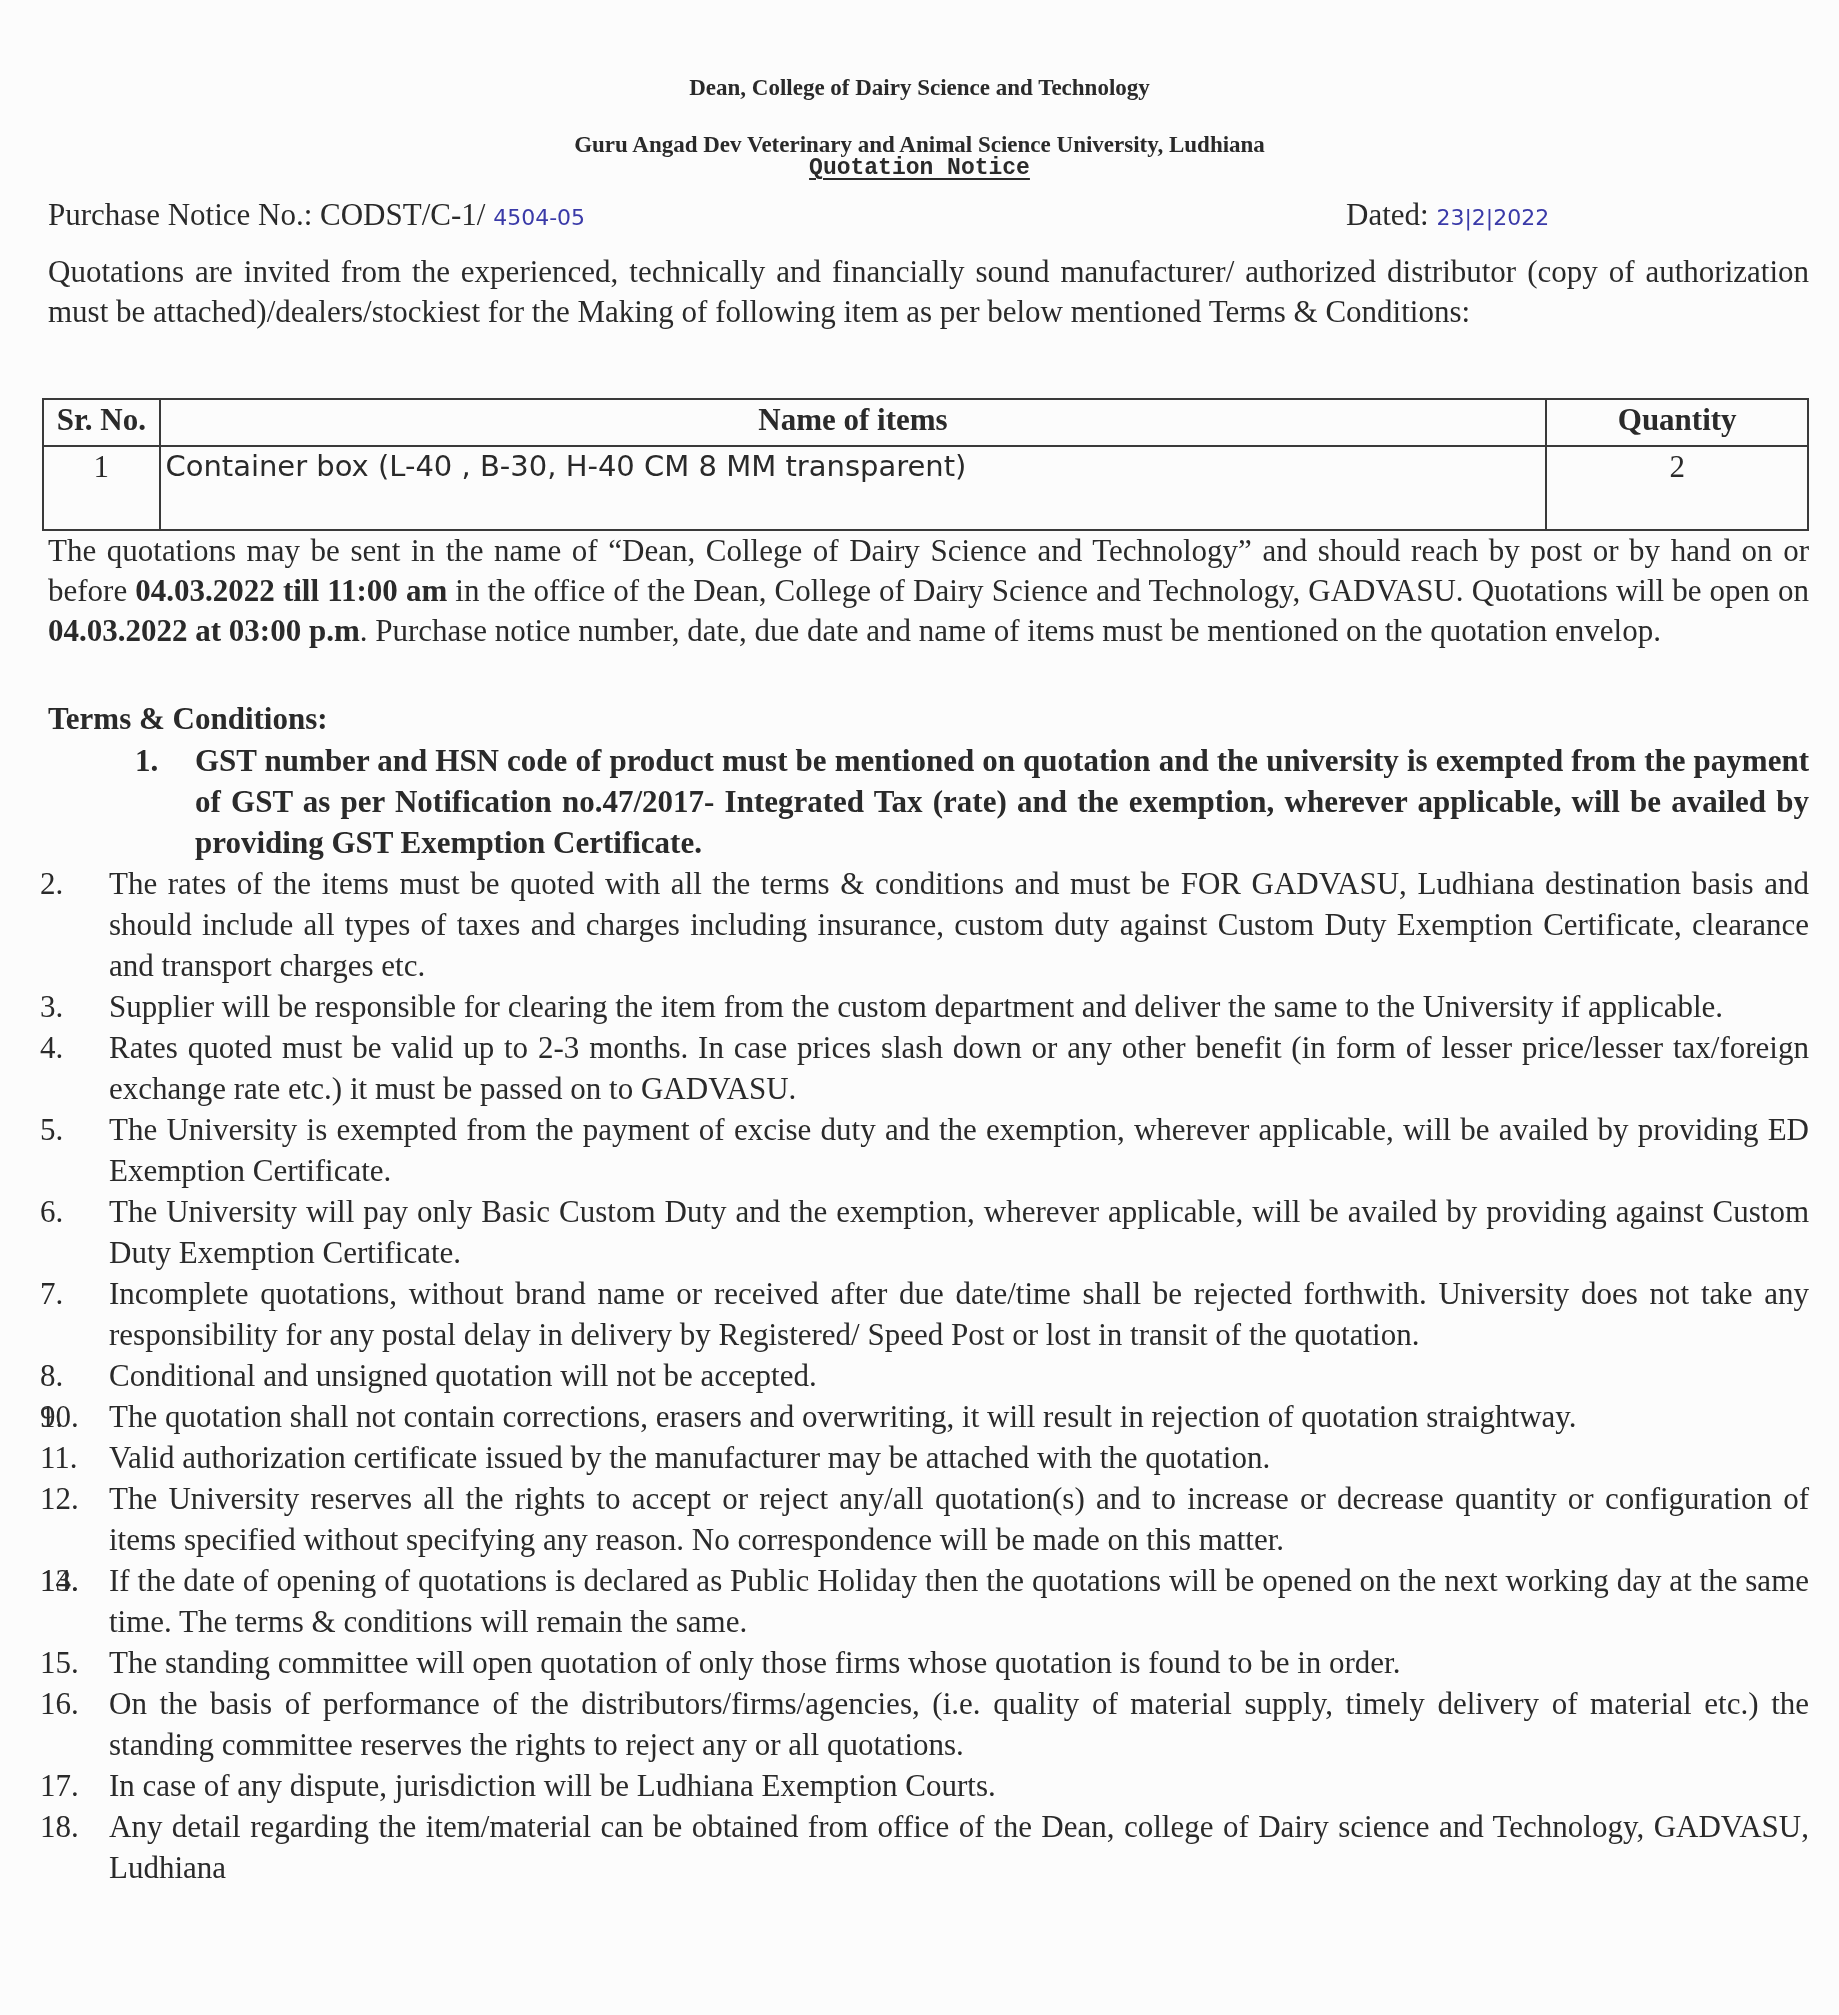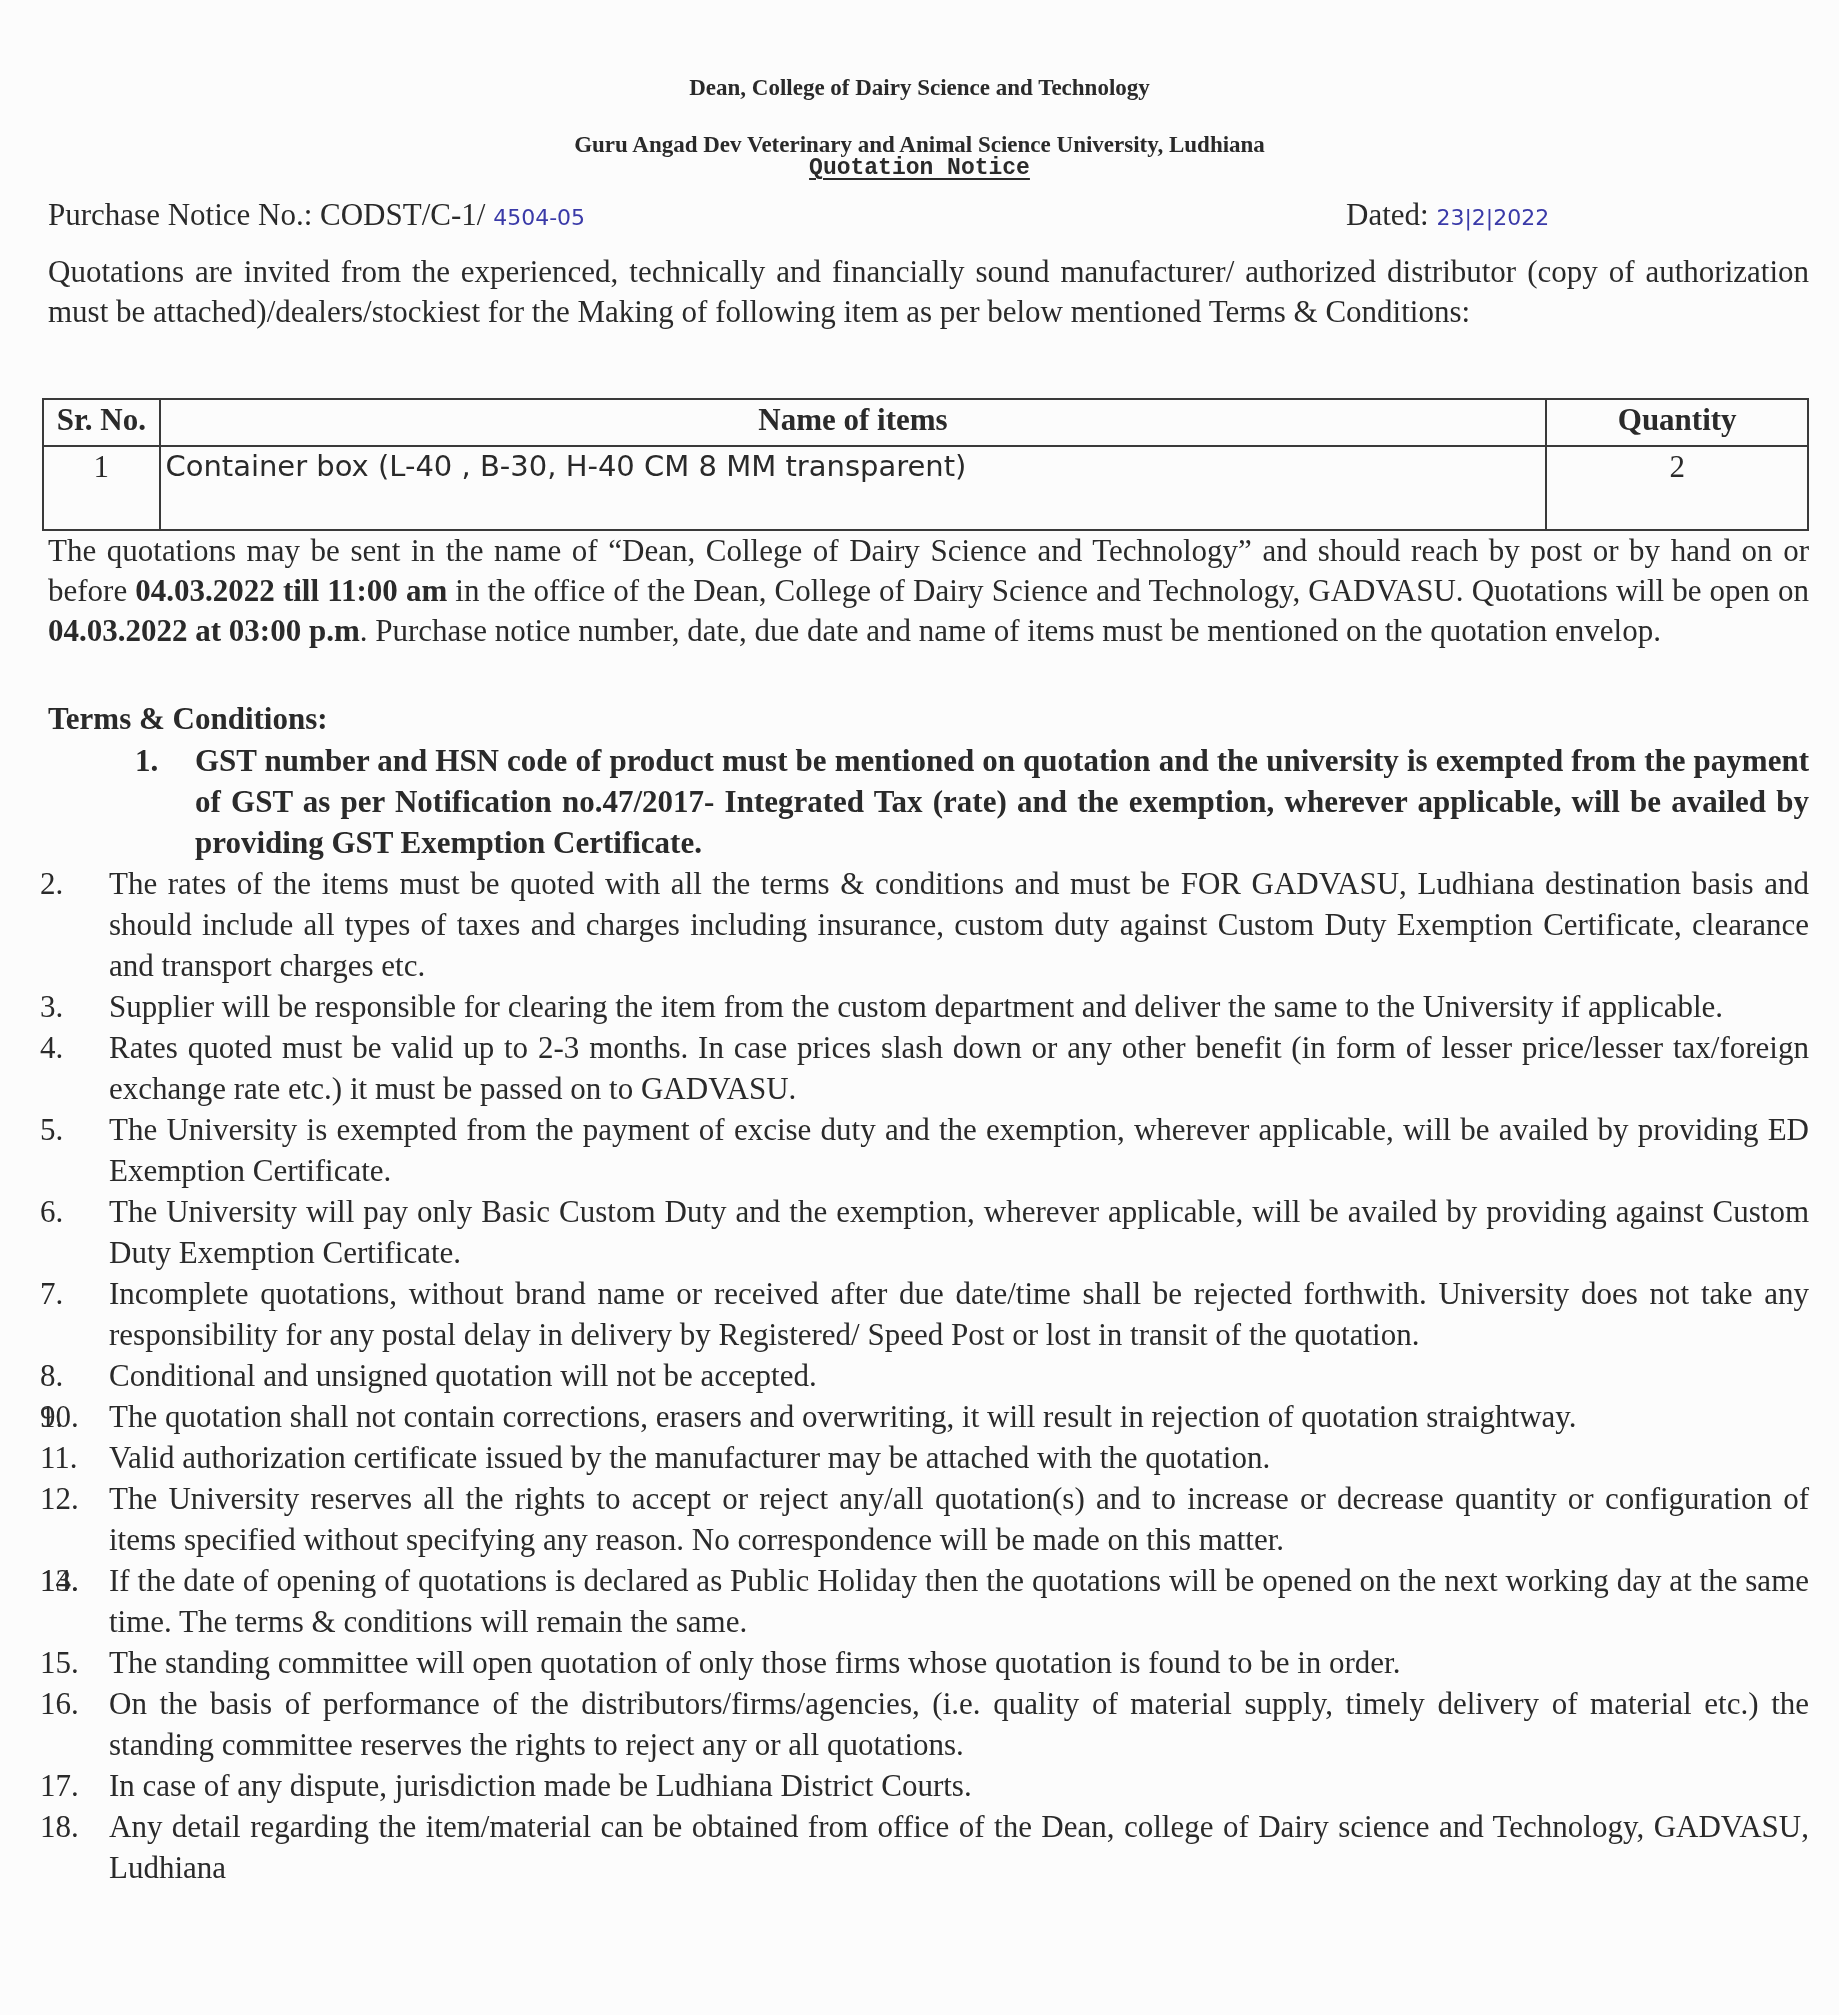--- a/index.html
+++ b/index.html
@@ -86,18 +86,18 @@
     <li><span class="num">7.</span><span>Incomplete quotations, without brand name or received after due date/time shall be rejected forthwith. University does not take any responsibility for any postal delay in delivery by Registered/ Speed Post or lost in transit of the quotation.</span></li>
     <li><span class="num">8.</span><span>Conditional and unsigned quotation will not be accepted.</span></li>
     <li><span class="num">9.</span></li>
     <li><span class="num">10.</span><span>The quotation shall not contain corrections, erasers and overwriting, it will result in rejection of quotation straightway.</span></li>
     <li><span class="num">11.</span><span>Valid authorization certificate issued by the manufacturer may be attached with the quotation.</span></li>
     <li><span class="num">12.</span><span>The University reserves all the rights to accept or reject any/all quotation(s) and to increase or decrease quantity or configuration of items specified without specifying any reason. No correspondence will be made on this matter.</span></li>
     <li><span class="num">13.</span></li>
     <li><span class="num">14.</span><span>If the date of opening of quotations is declared as Public Holiday then the quotations will be opened on the next working day at the same time. The terms &amp; conditions will remain the same.</span></li>
     <li><span class="num">15.</span><span>The standing committee will open quotation of only those firms whose quotation is found to be in order.</span></li>
     <li><span class="num">16.</span><span>On the basis of performance of the distributors/firms/agencies, (i.e. quality of material supply, timely delivery of material etc.) the standing committee reserves the rights to reject any or all quotations.</span></li>
-    <li><span class="num">17.</span><span>In case of any dispute, jurisdiction made be Ludhiana District Courts.</span></li>
+    <li><span class="num">17.</span><span>In case of any dispute, jurisdiction will be Ludhiana Exemption Courts.</span></li>
     <li><span class="num">18.</span><span>Any detail regarding the item/material can be obtained from office of the Dean, college of Dairy science and Technology, GADVASU, Ludhiana</span></li>
   </ol>
 
 </div>
 
 
 </body></html>

